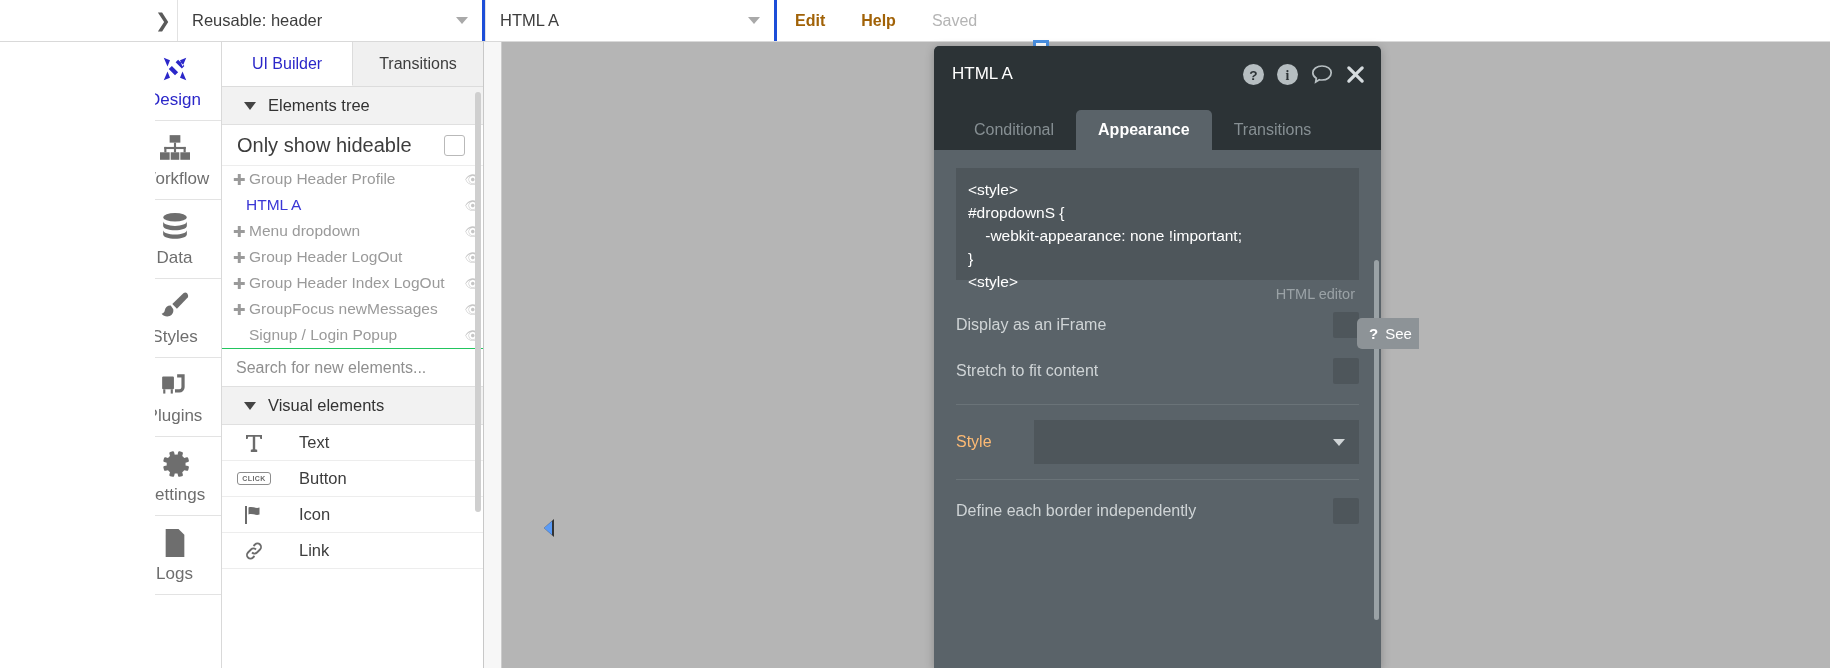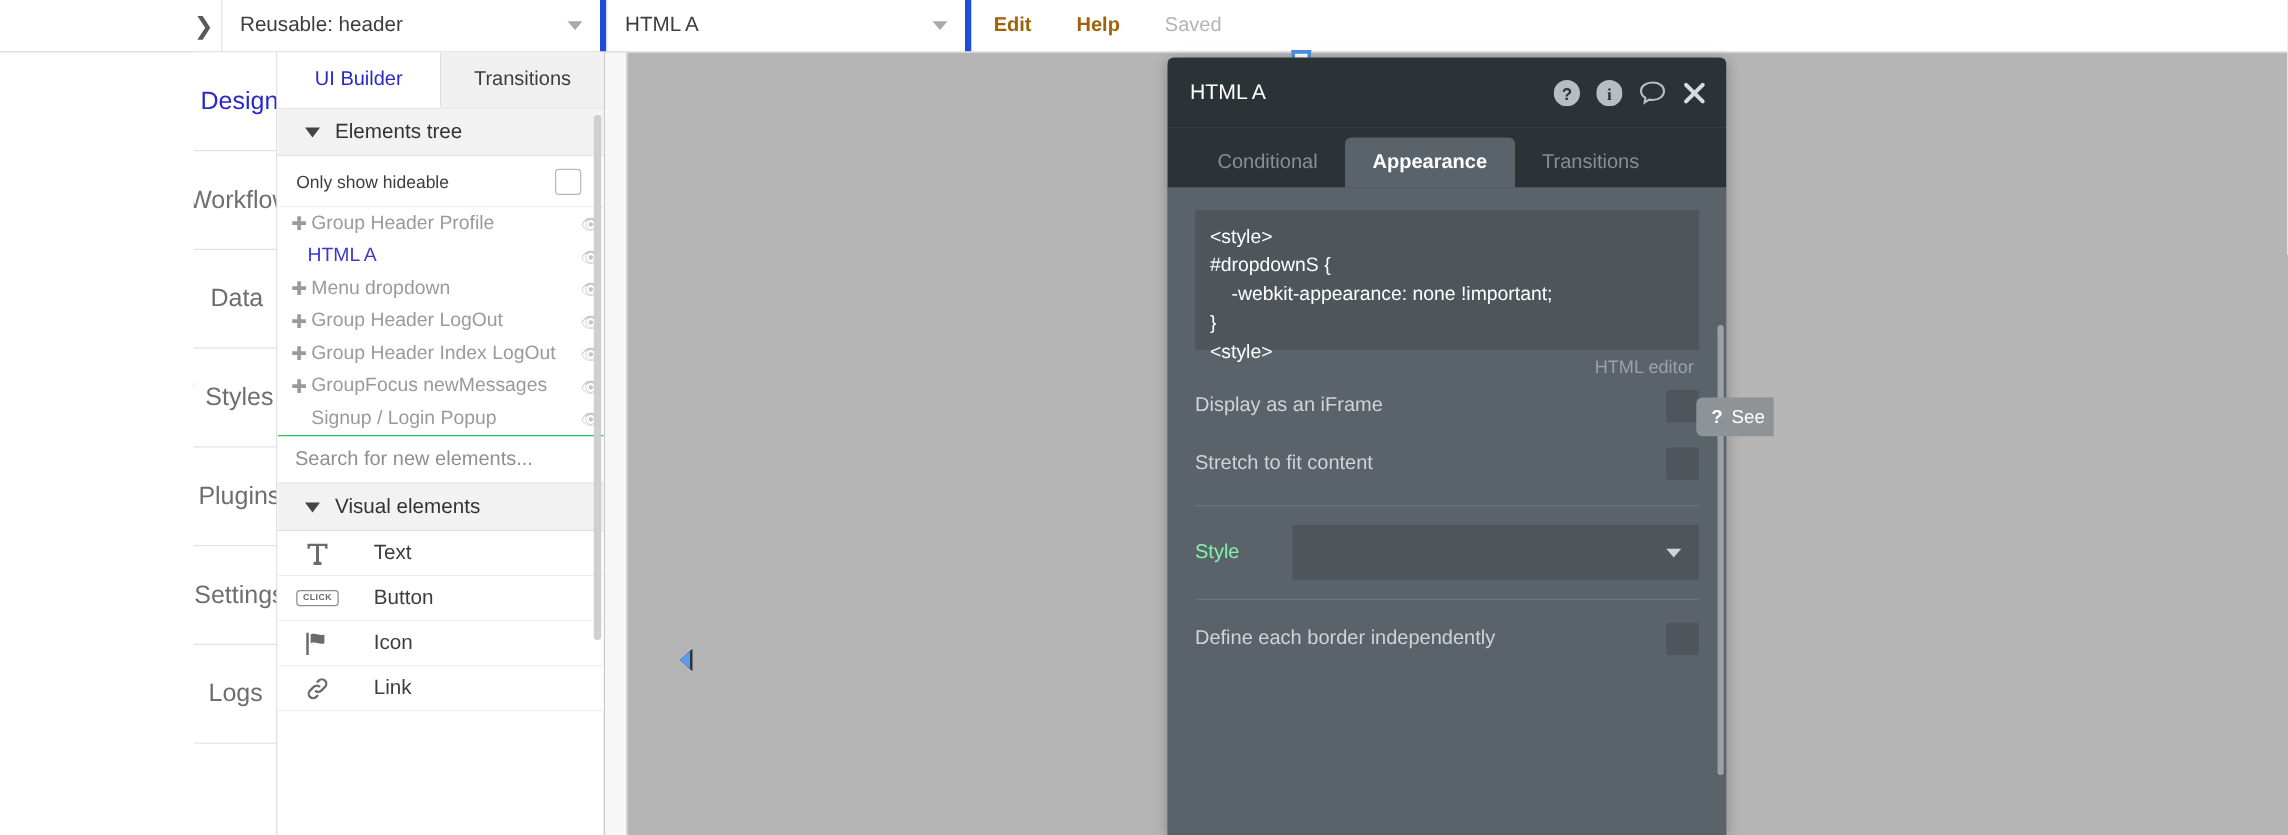--- a/index.html
+++ b/index.html
@@ -19,21 +19,21 @@
     display: flex; align-items: stretch;
   }
   .tb-spacer { width: 155px; flex: none; }
   .tb-backarrow {
     width: 22px; flex: none; display: flex; align-items: center;
     justify-content: flex-start; color: #5a5a5a; font-size: 19px;
     overflow: hidden;
   }
   .tb-select {
     position: relative; display: flex; align-items: center;
-    border-left: 1px solid #e2e2e2; border-right: 5px solid #1d4ed8;
+    border-left: 1px solid #e2e2e2; border-right: 3px solid #1d4ed8;
     padding: 0 14px; color: #3d3d3d; font-size: 16.5px;
   }
   .tb-select.first { width: 308px; margin-left: 0; }
   .tb-select.second { width: 292px; }
   .tb-select .val { flex: 1; white-space: nowrap; overflow: hidden; }
   .caret-down {
     width: 0; height: 0; border-left: 6px solid transparent;
     border-right: 6px solid transparent; border-top: 7px solid #a9a9a9;
     margin-left: 8px; flex: none;
   }
@@ -44,23 +44,23 @@
   .tb-link.muted { color: #b4b4b4; font-weight: 400; }
 
   
   .rail {
     position: absolute; top: 42px; left: 155px; width: 67px; height: 626px;
     background: #ffffff; border-right: 1px solid #d9d9d9;
     overflow: hidden;
   }
   .rail-item {
     height: 79px; border-bottom: 1px solid #e3e3e3;
-    display: flex; flex-direction: row; align-items: center;
+    display: flex; flex-direction: column; align-items: center;
     justify-content: center; gap: 4px;
-    color: #6e6e6e; font-size: 20px; white-space: nowrap;
+    color: #6e6e6e; font-size: 17px; white-space: nowrap;
     margin-left: -28px; width: 95px;
   }
   .rail-item .lbl { width: 95px; text-align: center; }
   .rail-item.active { color: #2b27c9; }
   .rail-ico { height: 34px; display: flex; align-items: center; justify-content: center; }
   .rail-ico svg { display: block; }
 
   
   .epanel {
     position: absolute; top: 42px; left: 222px; width: 262px; height: 626px;
@@ -80,21 +80,21 @@
     height: 38px; background: #f2f2f2; border-bottom: 1px solid #e0e0e0;
     display: flex; align-items: center; padding-left: 22px; gap: 12px;
     font-size: 16.5px; color: #333;
   }
   .tri-down {
     width: 0; height: 0; border-left: 6px solid transparent;
     border-right: 6px solid transparent; border-top: 8px solid #444;
   }
   .ep-row {
     height: 37px; display: flex; align-items: center; padding: 0 14px;
-    font-size: 14px; border-bottom: 1px solid #ededed; color: #3d3d3d;
+    font-size: 20px; border-bottom: 1px solid #ededed; color: #3d3d3d;
     background: #fff;
   }
   .ep-row.hideable { justify-content: space-between; height: 41px; padding-left: 15px; }
   .chk {
     width: 21px; height: 21px; border: 1px solid #b9b9b9; border-radius: 3px;
     background: #fff; margin-right: 4px;
   }
   .tree-row {
     height: 26px; display: flex; align-items: center; gap: 3px;
     padding-left: 11px; font-size: 15.5px; color: #9a9a9a; background: #fff;
@@ -193,21 +193,21 @@
   }
   .code-caption { text-align: right; color: #9aa2a6; font-size: 14.5px; padding: 6px 4px 0 0; }
   .pp-row {
     height: 46px; display: flex; align-items: center;
     color: #cfd4d6; font-size: 16px;
   }
   .pp-row .lab { flex: 1; }
   .pp-check { width: 26px; height: 26px; background: #4e565b; border-radius: 2px; }
   .pp-divider { height: 1px; background: #6a7378; margin: 10px 0 0 0; }
   .pp-style-row { height: 74px; display: flex; align-items: center; gap: 20px; }
-  .pp-style-row .lab { color: #86efac; font-size: 16px; width: 58px; }
+  .pp-style-row .lab { color: #fdba74; font-size: 16px; width: 58px; }
   .pp-select {
     flex: 1; height: 44px; background: #4e565b; display: flex;
     align-items: center; justify-content: flex-end; padding-right: 14px;
   }
   .pp-divider2 { height: 1px; background: #6a7378; margin: 0 0 8px 0; }
   .pp-scroll {
     position: absolute; right: 2px; top: 110px; width: 5px; height: 360px;
     background: #9aa2a6; border-radius: 3px;
   }
   .help-tab {

